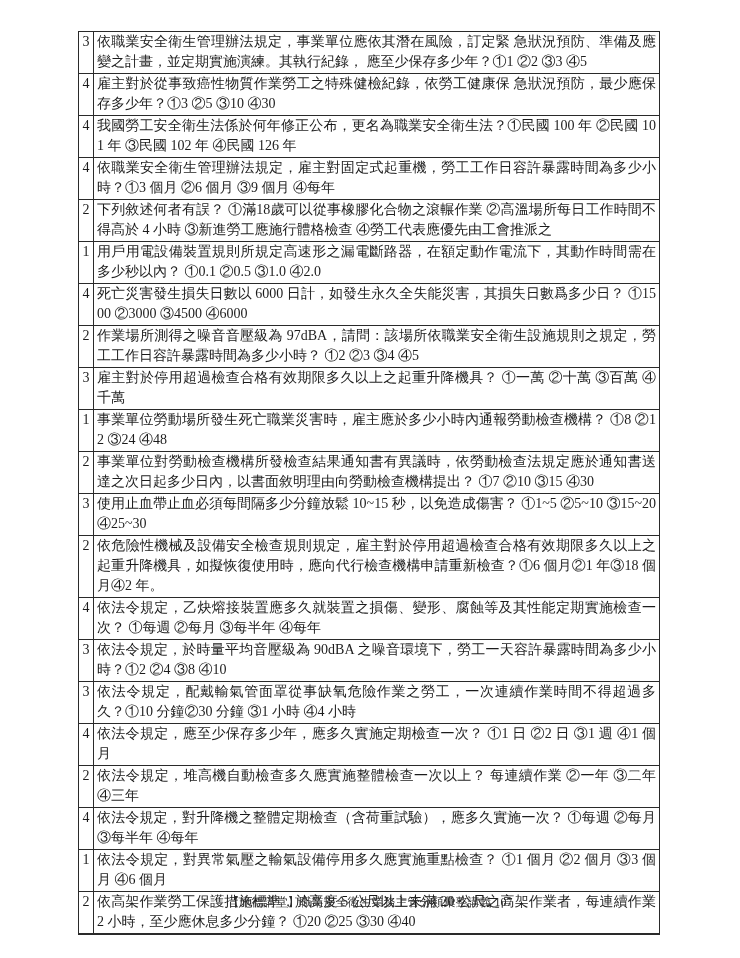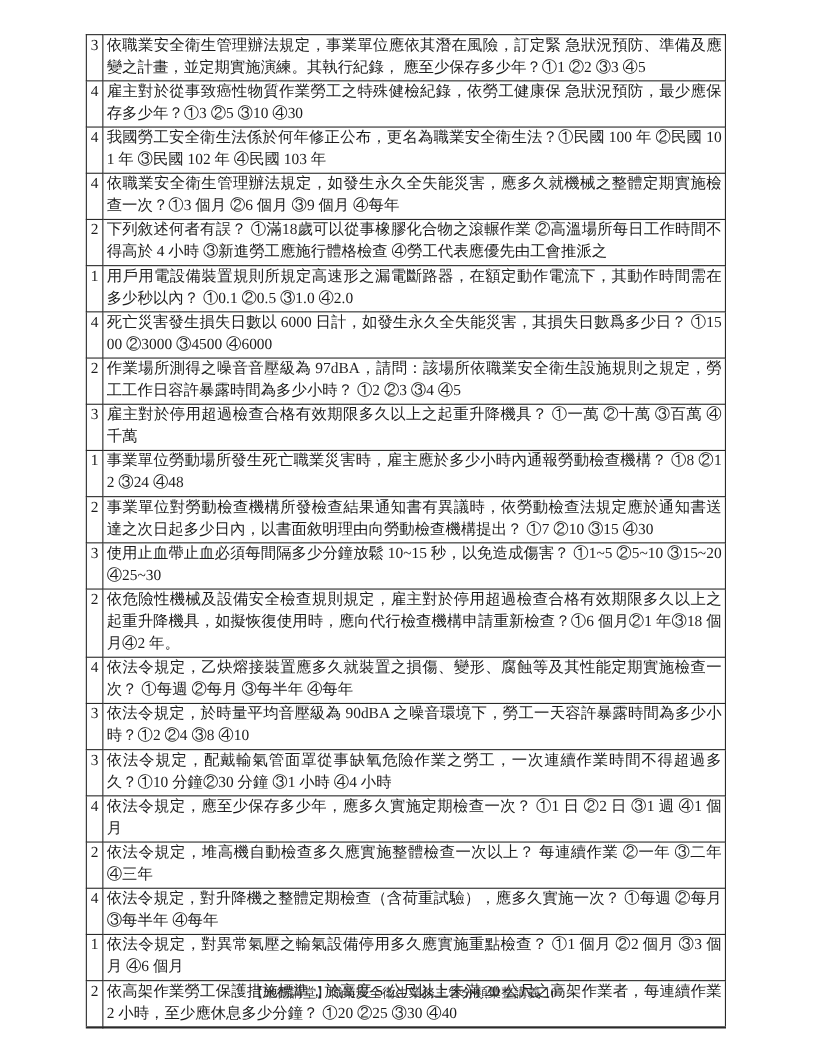--- a/index.html
+++ b/index.html
@@ -62,25 +62,25 @@
         <tr>
           <td class="ans">3</td>
           <td class="q">依職業安全衛生管理辦法規定，事業單位應依其潛在風險，訂定緊 急狀況預防、準備及應變之計畫，並定期實施演練。其執行紀錄， 應至少保存多少年？①1 ②2 ③3 ④5</td>
         </tr>
         <tr>
           <td class="ans">4</td>
           <td class="q">雇主對於從事致癌性物質作業勞工之特殊健檢紀錄，依勞工健康保 急狀況預防，最少應保存多少年？①3 ②5 ③10 ④30</td>
         </tr>
         <tr>
           <td class="ans">4</td>
-          <td class="q">我國勞工安全衛生法係於何年修正公布，更名為職業安全衛生法？①民國 100 年 ②民國 101 年 ③民國 102 年 ④民國 103 年</td>
+          <td class="q">我國勞工安全衛生法係於何年修正公布，更名為職業安全衛生法？①民國 100 年 ②民國 101 年 ③民國 102 年 ④民國 126 年</td>
         </tr>
         <tr>
           <td class="ans">4</td>
-          <td class="q">依職業安全衛生管理辦法規定，如發生永久全失能災害，應多久就機械之整體定期實施檢查一次？①3 個月 ②6 個月 ③9 個月 ④每年</td>
+          <td class="q">依職業安全衛生管理辦法規定，雇主對固定式起重機，勞工工作日容許暴露時間為多少小時？①3 個月 ②6 個月 ③9 個月 ④每年</td>
         </tr>
         <tr>
           <td class="ans">2</td>
           <td class="q">下列敘述何者有誤？ ①滿18歲可以從事橡膠化合物之滾輾作業 ②高溫場所每日工作時間不得高於 4 小時 ③新進勞工應施行體格檢查 ④勞工代表應優先由工會推派之</td>
         </tr>
         <tr>
           <td class="ans">1</td>
           <td class="q">用戶用電設備裝置規則所規定高速形之漏電斷路器，在額定動作電流下，其動作時間需在多少秒以內？ ①0.1 ②0.5 ③1.0 ④2.0</td>
         </tr>
         <tr>

